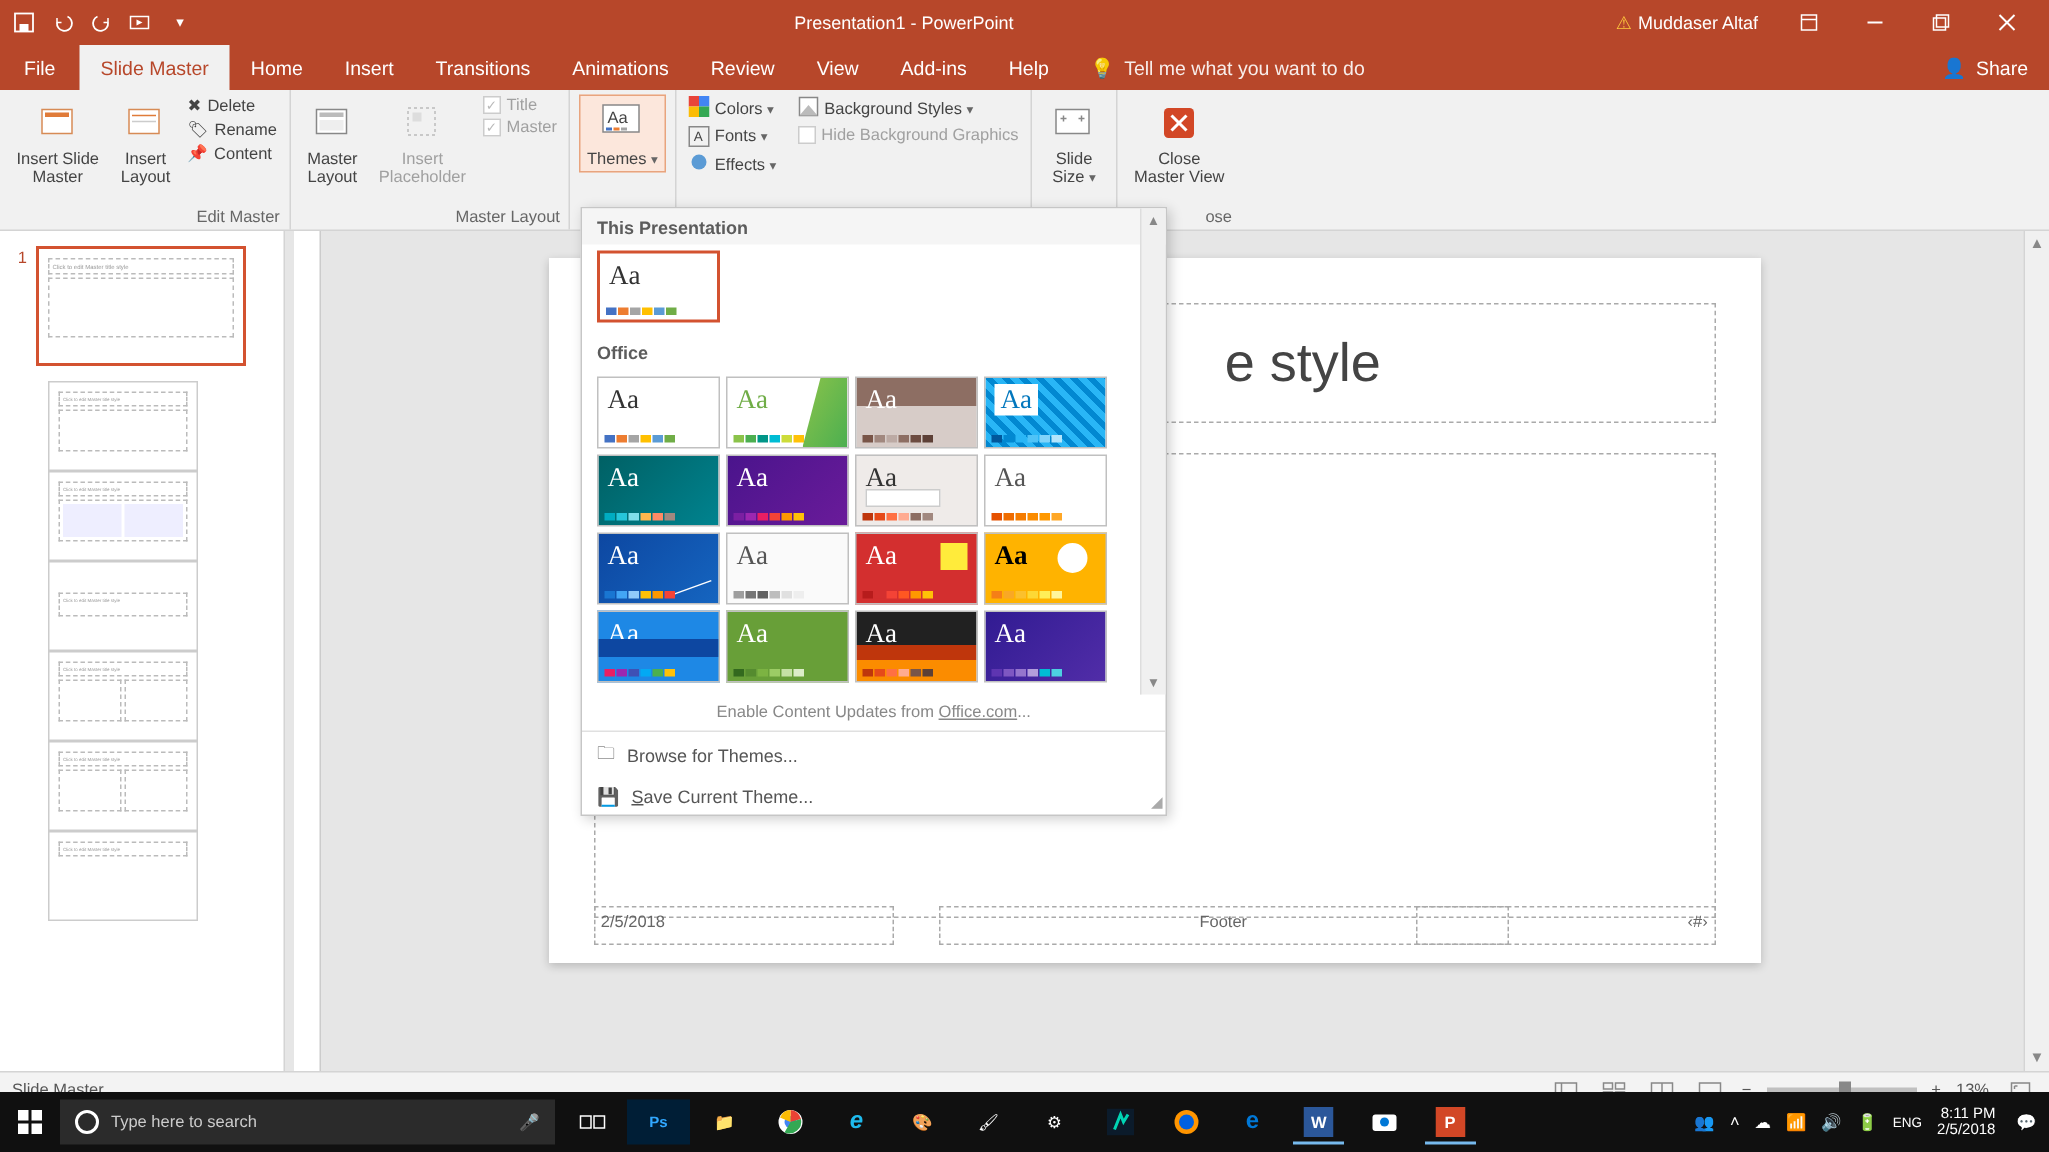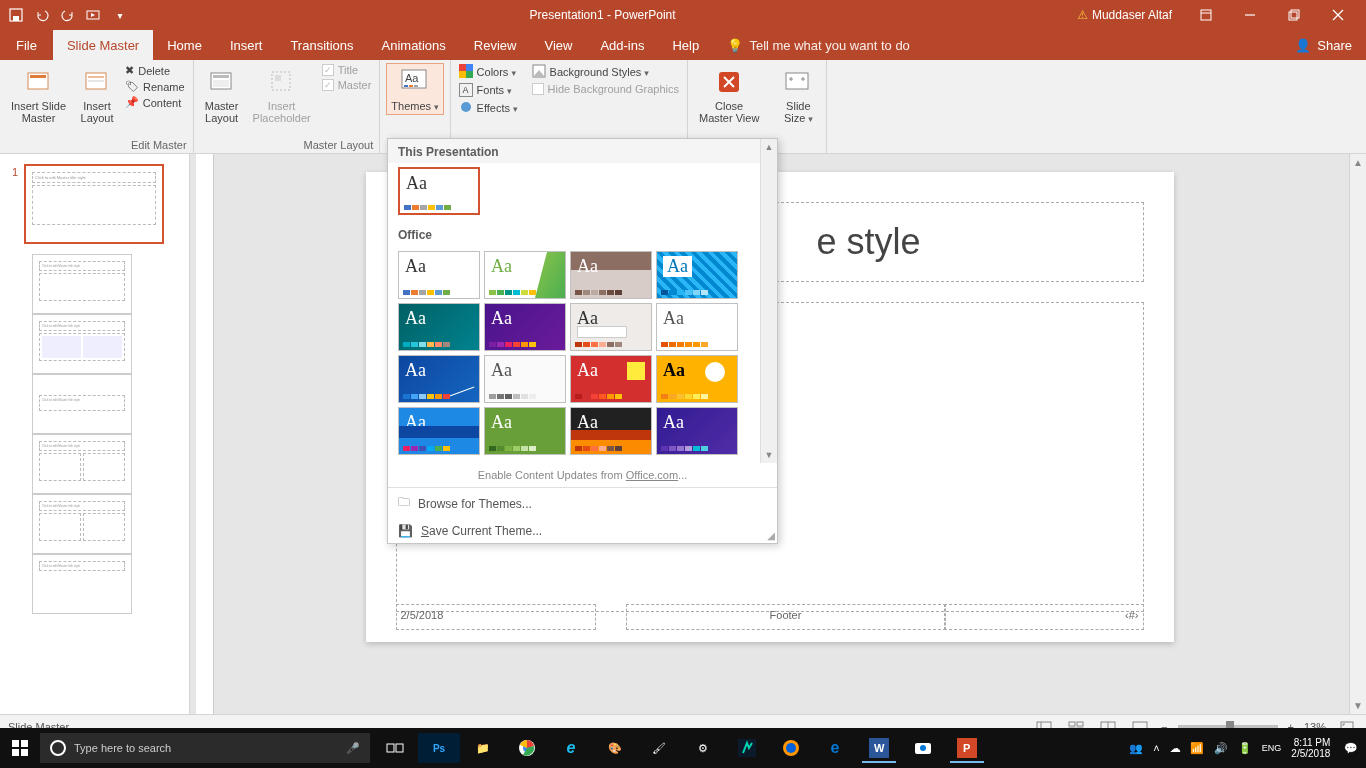--- a/index.html
+++ b/index.html
@@ -69,21 +69,21 @@
 .slide-thumb.master { border: 2px solid #D35230; }
 .slide-thumb.layout { margin-left: 24px; width: 100px; height: 60px; font-size:3px;}
 .dashed-box{ border:1px dashed #bbb; padding:2px; margin-bottom:2px;}
 
 .edit-area { flex: 1; position: relative; display: flex; flex-direction: column; align-items:center; padding-top: 18px;}
 .slide-canvas { width: 808px; height: 470px; background: #fff; box-shadow: 0 2px 6px rgba(0,0,0,0.2); position: relative; }
 .ph { position: absolute; border: 1px dashed #aaa; background: rgba(255,255,255,0.6); display:flex; align-items:center; }
 .ph-title { left: 30px; top: 30px; right: 30px; height: 80px; font-size: 36px; color: #444; font-weight: 300; padding-left: 420px;}
 .ph-body { left: 30px; top: 130px; right: 30px; height: 310px; }
 .ph-date { position:absolute; left:30px; bottom:12px; width:200px; height:26px; border:1px dashed #aaa; font-size:11px; padding:4px; color:#666;}
-.ph-footer{ position:absolute; left:260px; bottom:12px; width:320px; height:26px; border:1px dashed #aaa; font-size:11px; padding:4px; text-align:center; color:#666;}
+.ph-footer{ position:absolute; left:260px; bottom:12px; width:380px; height:26px; border:1px dashed #aaa; font-size:11px; padding:4px; text-align:center; color:#666;}
 .ph-num{ position:absolute; right:30px; bottom:12px; width:200px; height:26px; border:1px dashed #aaa; font-size:11px; padding:4px; text-align:right; color:#666;}
 .ruler-v { position:absolute; left:196px; top:0; bottom:0; width:18px; background:#fff; border-right:1px solid #ccc;}
 .vscroll { width: 17px; background: #f0f0f0; border-left:1px solid #d4d4d4; display:flex; flex-direction:column; justify-content:space-between; align-items:center; font-size:10px; color:#888; padding:3px 0;}
 
 
 .status-bar { position: absolute; bottom: 30px; left: 0; right: 0; height: 24px; background: #F3F3F3; border-top: 1px solid #d4d4d4; display: flex; align-items: center; font-size: 11px; color: #555; padding: 0 8px; justify-content: space-between; }
 .status-right { display: flex; align-items: center; gap: 10px; }
 .view-btn { width: 22px; height: 18px; border: 1px solid transparent; display:flex;align-items:center;justify-content:center; cursor:pointer;}
 .zoom-slider { width: 100px; height: 4px; background: #c0c0c0; position: relative; }
 .zoom-thumb { position: absolute; left: 48px; top: -4px; width: 8px; height: 12px; background: #888; }
@@ -314,52 +314,52 @@
           </div>
         <div class="small-btn disabled">
             <span class="chk disabled"></span>
             <span>Hide Background Graphics</span>
           </div>
       </div>
     </div>
     <div class="group-label">B</div>
   </div>
 
+  <div class="group">
+    <div class="group-body">
+      <div class="big-btn">
+        <div class="bicon">
+            <svg width="30" height="26">
+              <rect x="3" y="4" width="22" height="16" fill="#fff" stroke="#888"></rect>
+              <path d="M6 10 L10 10 M8 8 L8 12" stroke="#888"></path>
+              <path d="M18 10 L22 10 M20 8 L20 12" stroke="#888"></path>
+            </svg>
+          </div>
+        <span class="drop-caret" style="white-space:pre-line;">Slide
+Size</span>
+      </div>
+    </div>
+    <div class="group-label"></div>
+  </div>
+
   <div class="group" style="border-right:none;">
     <div class="group-body">
       <div class="big-btn">
         <div class="bicon">
             <svg width="26" height="26">
               <rect x="3" y="3" width="20" height="20" rx="3" fill="#D24726"></rect>
               <line x1="8" y1="8" x2="18" y2="18" stroke="#fff" stroke-width="2"></line>
               <line x1="18" y1="8" x2="8" y2="18" stroke="#fff" stroke-width="2"></line>
             </svg>
           </div>
         <span style="white-space:pre-line;">Close
 Master View</span>
       </div>
     </div>
     <div class="group-label">ose</div>
-  </div>
-
-  <div class="group">
-    <div class="group-body">
-      <div class="big-btn">
-        <div class="bicon">
-            <svg width="30" height="26">
-              <rect x="3" y="4" width="22" height="16" fill="#fff" stroke="#888"></rect>
-              <path d="M6 10 L10 10 M8 8 L8 12" stroke="#888"></path>
-              <path d="M18 10 L22 10 M20 8 L20 12" stroke="#888"></path>
-            </svg>
-          </div>
-        <span class="drop-caret" style="white-space:pre-line;">Slide
-Size</span>
-      </div>
-    </div>
-    <div class="group-label"></div>
   </div>
 </div>
 
 <div class="workspace">
   <div class="thumb-pane">
     <div class="thumb-row">
       <div class="thumb-num">1</div>
       <div class="slide-thumb master">
         <div class="dashed-box">Click to edit Master title style</div>
         <div class="dashed-box" style="height:40px;"></div>

